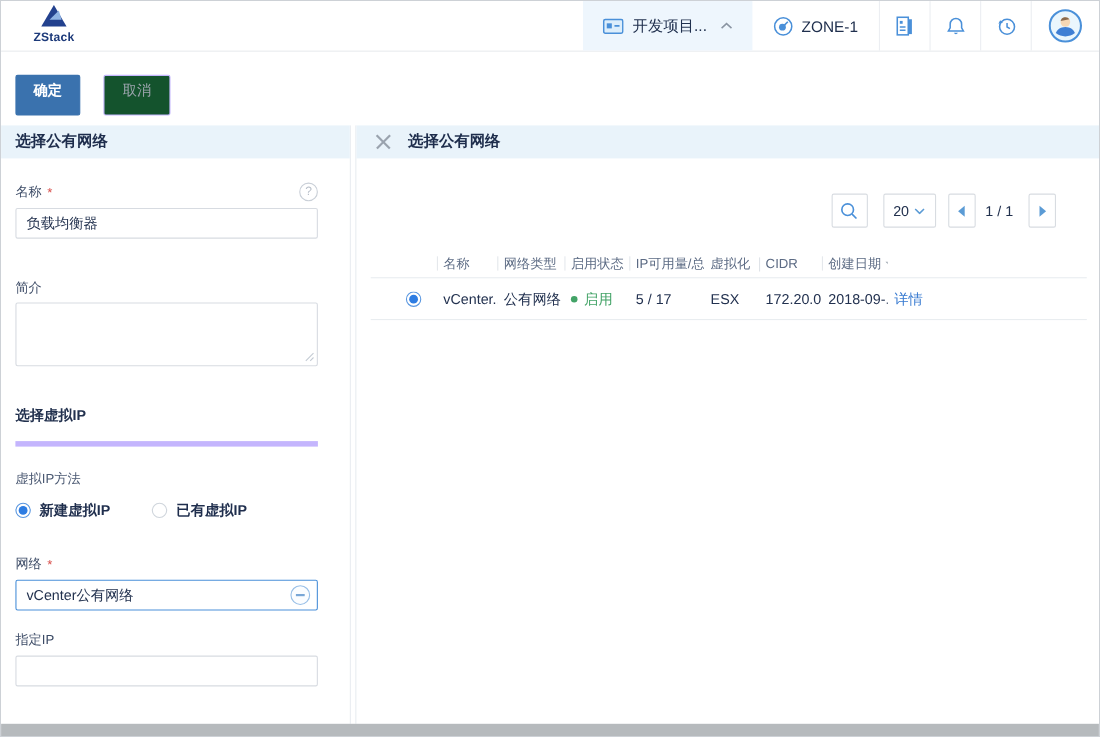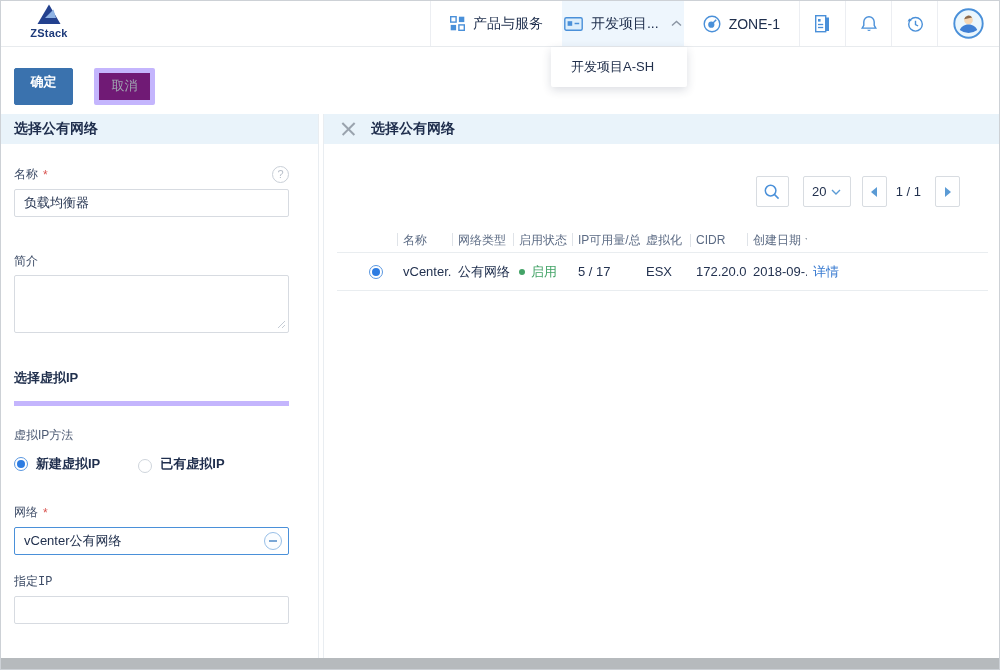--- a/index.html
+++ b/index.html
@@ -7,54 +7,54 @@
   body { font-family:"Liberation Sans","DejaVu Sans",sans-serif; background:#fff; color:#22314e; }
   .screen { position:relative; width:1000px; height:670px; border:1px solid #cdd1d6; background:#fff; overflow:hidden; }
 
   
   .navbar { position:absolute; left:0; top:0; width:100%; height:46px; background:#fff; border-bottom:1px solid #e8ebee; z-index:5; }
   .logo { position:absolute; left:18px; top:3px; width:60px; text-align:center; }
   .logo-text { display:block; font-size:11px; font-weight:bold; color:#1d3a7a; margin-top:-2px; letter-spacing:.2px; }
   .nav-right { position:absolute; right:0; top:0; height:45px; display:flex; align-items:stretch; }
   .nav-item { display:flex; align-items:center; gap:8px; padding:0 19px; font-size:14px; font-weight:500; color:#20304e; cursor:pointer; }
   .nav-item.products { border-left:1px solid #eceef2; }
-  .nav-tab { display:flex; align-items:center; gap:8px; padding:0 2px; font-size:14px; font-weight:500; color:#20304e; background:#eef6fd; cursor:pointer; }
+  .nav-tab { display:flex; align-items:center; gap:8px; padding:0 18px; font-size:14px; font-weight:500; color:#20304e; background:#eef6fd; cursor:pointer; }
   .nav-caret { margin-left:4px; }
   .icon-cell { width:46px; display:flex; align-items:center; justify-content:center; border-left:1px solid #eceef2; cursor:pointer; }
   .icon-cell.avatar-cell { width:62px; }
 
   .project-dropdown { position:absolute; left:550px; top:46px; width:136px; background:#fff; box-shadow:0 3px 10px rgba(31,45,77,.16); border-radius:0 0 2px 2px; z-index:9; }
   .project-dropdown .menu-item { display:block; padding:0 20px; line-height:40px; font-size:13px; font-weight:500; color:#22304c; cursor:pointer; white-space:nowrap; }
 
   
   .action-bar { position:absolute; left:0; top:46px; width:100%; height:67px; background:#fff; }
   .btn { display:inline-block; height:37px; line-height:25px; font-size:13px; border-radius:2px; cursor:pointer; text-align:center; }
   .btn-confirm { position:absolute; left:13px; top:21px; width:59px; background:#3a72ae; border:1px solid #3a72ae; color:#fff; font-weight:bold; }
-  .btn-cancel { position:absolute; left:93px; top:21px; width:61px; background:#701a75; border:5px solid #c4b5fd; color:#a0a7b1; }
+  .btn-cancel { position:absolute; left:93px; top:21px; width:61px; background:#14532d; border:1px solid #c4b5fd; color:#a0a7b1; }
 
   
   .main { position:absolute; left:0; top:113px; width:100%; height:544px; background:#fff; }
   .panel-header { height:30px; background:#e9f3fa; display:flex; align-items:center; font-size:14px; font-weight:600; color:#1e2d4c; }
   .left-panel { position:absolute; left:0; top:0; width:318px; height:544px; background:#fff; border-right:1px solid #e9edf1; }
   .left-panel .panel-header { padding-left:13px; }
   .left-body { padding:0 29px 0 13px; }
 
   .field-label { margin-top:22px; font-size:12px; color:#3c4b66; display:flex; align-items:center; }
   .req { color:#d9534f; margin-left:5px; font-size:12px; }
   .help-icon { margin-left:auto; width:17px; height:17px; border:1px solid #c9cfd7; border-radius:50%; color:#b8bfc9; font-size:11px; line-height:15px; text-align:center; cursor:pointer; }
   .text-input { margin-top:6px; width:100%; height:28px; border:1px solid #d7dbe1; border-radius:2px; padding:0 9px; font-size:13px; color:#22314e; font-family:inherit; background:#fff; outline:none; }
   .textarea-wrap { position:relative; margin-top:5px; }
   .textarea-wrap textarea { width:100%; height:58px; border:1px solid #d7dbe1; border-radius:2px; padding:6px 9px; font-size:13px; color:#22314e; font-family:inherit; resize:none; outline:none; display:block; }
   .resize-corner { position:absolute; right:3px; bottom:4px; }
 
   .section-title { margin-top:36px; padding-bottom:14px; border-bottom:5px solid #c4b5fd; font-size:13px; font-weight:600; color:#22314e; }
   .sub-label { margin-top:21px; font-size:12px; color:#4c5a73; }
   .radio-row { margin-top:11px; display:flex; align-items:center; }
   .radio-opt { display:flex; align-items:center; gap:8px; cursor:pointer; font-size:13px; font-weight:600; color:#1f2e4d; }
-  .radio-opt + .radio-opt { margin-left:38px;align-items:flex-end; }
+  .radio-opt + .radio-opt { margin-left:38px; }
   .radio { width:14px; height:14px; border-radius:50%; border:1px solid #cfd5dc; background:#fff; position:relative; flex:0 0 auto; }
   .radio.checked { border-color:#5a97e0; }
   .radio.checked::after { content:''; position:absolute; left:2px; top:2px; right:2px; bottom:2px; border-radius:50%; background:#2d7ce2; }
 
   .network-field { margin-top:6px; position:relative; }
   .network-field input { margin-top:0; border:1px solid #4a90d9; padding-right:32px; }
   .minus-btn { position:absolute; right:7px; top:5px; width:18px; height:18px; border:1px solid #98bfe7; border-radius:50%; background:#fbfdff; cursor:pointer; }
   .minus-btn::after { content:''; position:absolute; left:4px; right:4px; top:7px; height:1.5px; background:#7aa7d6; }
 
   
@@ -98,29 +98,20 @@
   <header class="navbar">
     <div class="logo">
       <svg width="26" height="21" viewBox="0 0 26 21">
         <path d="M13 0.5 L24.5 20 H1.5 Z" fill="#23418e"></path>
         <path d="M9 14 L17.5 5.5 L20 14 Z" fill="#8fb3e4"></path>
       </svg>
       <span class="logo-text">ZStack</span>
     </div>
 
     <div class="nav-right">
-      <div class="nav-item products">
-        <svg width="15" height="15" viewBox="0 0 15 15">
-          <rect x="0.7" y="0.7" width="5.4" height="5.4" fill="none" stroke="#4a90d9" stroke-width="1.4"></rect>
-          <rect x="8.9" y="0.7" width="5.4" height="5.4" fill="#4a90d9"></rect>
-          <rect x="0.7" y="8.9" width="5.4" height="5.4" fill="#4a90d9"></rect>
-          <rect x="8.9" y="8.9" width="5.4" height="5.4" fill="none" stroke="#4a90d9" stroke-width="1.4"></rect>
-        </svg>
-        <span>产品与服务</span>
-      </div>
 
       <div class="nav-tab">
         <svg width="19" height="16" viewBox="0 0 19 16">
           <rect x="0.8" y="1.8" width="17.4" height="12.4" rx="1.5" fill="#ddeefb" stroke="#4a90d9" stroke-width="1.4"></rect>
           <rect x="3.6" y="5.2" width="4.6" height="4.6" fill="#4a90d9"></rect>
           <line x1="10.6" y1="7.5" x2="15.2" y2="7.5" stroke="#4a90d9" stroke-width="1.5"></line>
         </svg>
         <span>开发项目...</span>
         <svg class="nav-caret" width="11" height="7" viewBox="0 0 11 7">
           <polyline points="1,5.5 5.5,1.5 10,5.5" fill="none" stroke="#8b95a3" stroke-width="1.4"></polyline>
@@ -162,23 +153,20 @@
         <svg width="31" height="31" viewBox="0 0 31 31">
           <circle cx="15.5" cy="15.5" r="14.2" fill="#eaf6fd" stroke="#4a90d9" stroke-width="1.9"></circle>
           <circle cx="15.5" cy="12" r="4.4" fill="#f6d7b4"></circle>
           <path d="M15.5 16.5 c-4.6 0 -7.7 2.6 -8.7 5.6 a14.2 14.2 0 0 0 17.4 0 c-1 -3 -4.1 -5.6 -8.7 -5.6 z" fill="#3f7fd4"></path>
           <path d="M11.2 11.2 a4.4 4.4 0 0 1 8 -1.6 l-8 1.6 z" fill="#8a6a4d"></path>
         </svg>
       </div>
     </div>
   </header>
 
-  <div class="project-dropdown">
-    <span class="menu-item">开发项目A-SH</span>
-  </div>
 
   <div class="action-bar">
     <span class="btn btn-confirm">确定</span>
     <span class="btn btn-cancel">取消</span>
   </div>
 
   <div class="main">
 
     <aside class="left-panel">
       <div class="panel-header">
@@ -219,21 +207,21 @@
 
         <div class="field-label" style="margin-top:31px;">
           <span>网络</span>
           <span class="req">*</span>
         </div>
         <div class="network-field">
           <input class="text-input" type="text" value="vCenter公有网络" style="">
           <span class="minus-btn"></span>
         </div>
 
-        <div class="field-label" style="margin-top:18px;font-family:Liberation Mono, monospace;">
+        <div class="field-label" style="margin-top:18px;">
           <span>指定IP</span>
         </div>
         <input class="text-input" type="text" value="" style="">
 
         <div class="section-title" style="margin-top:34px;text-decoration:underline;">监听器</div>
         
       </div>
     </aside>
 
     <section class="right-panel">

